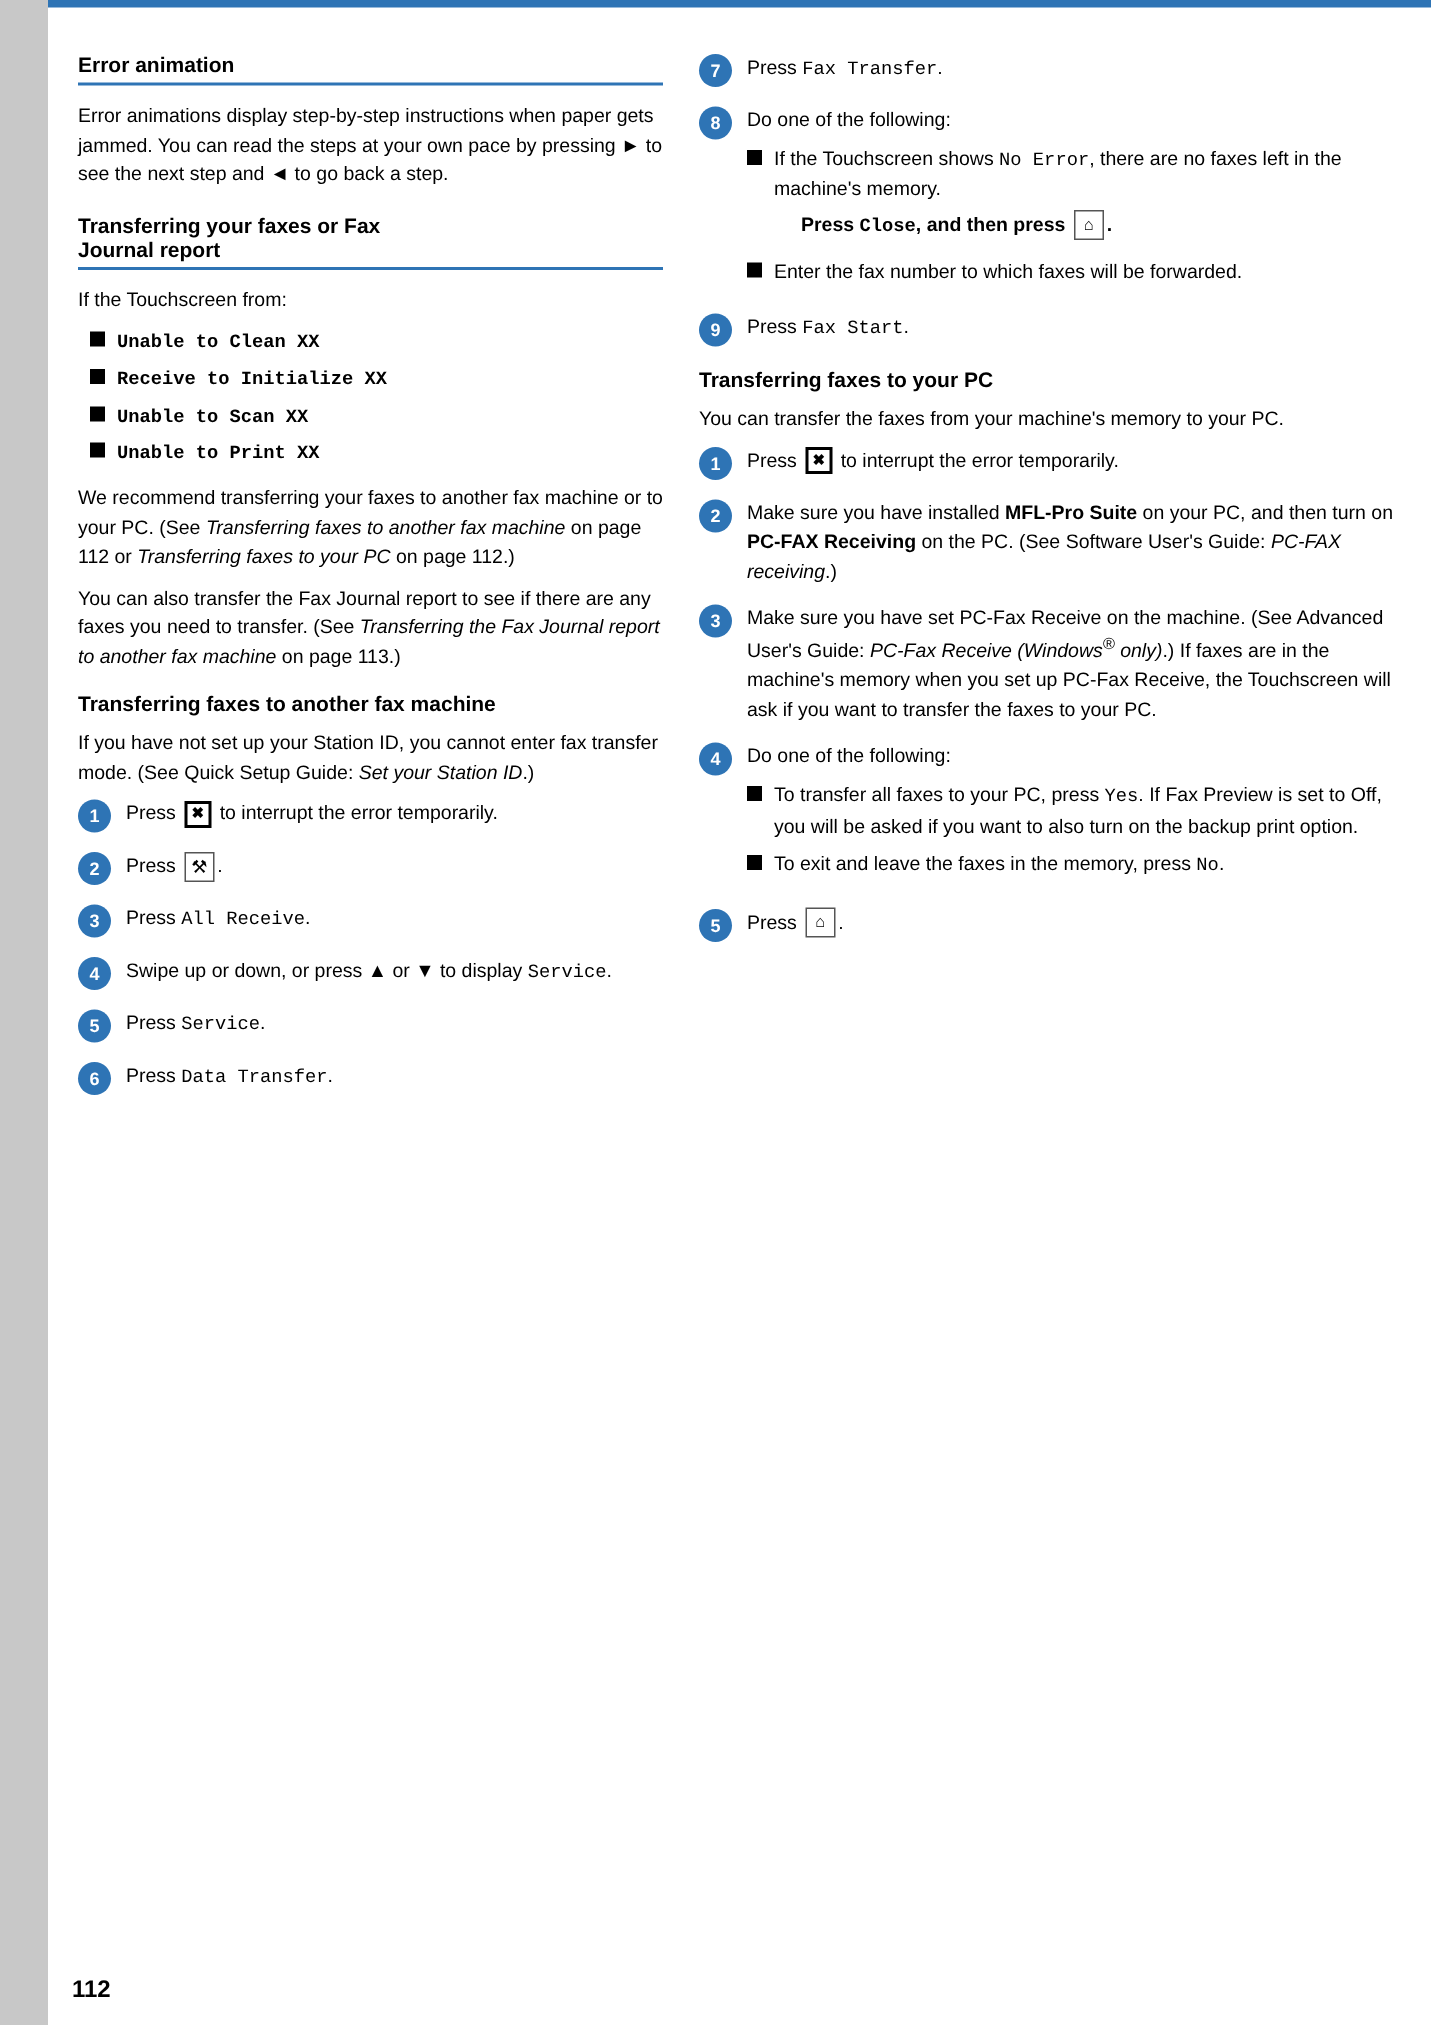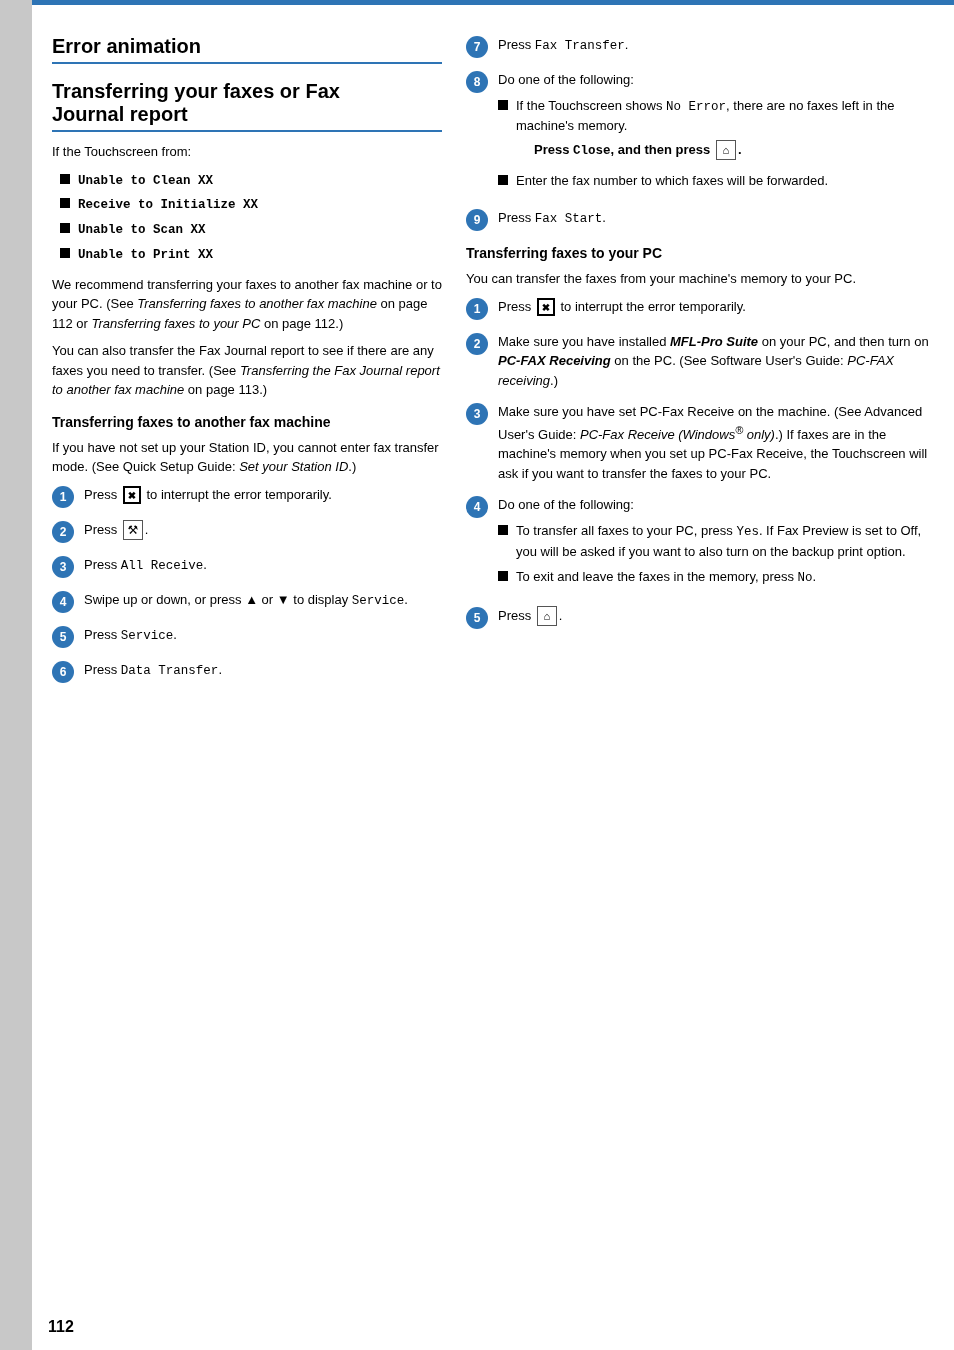--- a/index.html
+++ b/index.html
@@ -49,21 +49,21 @@
     }
     .col-left {
       width: 390px;
       flex-shrink: 0;
     }
     .col-right {
       flex: 1;
     }
     
     .section-title {
-      font-size: 20px;
+      font-size: 14px;
       font-weight: bold;
       border-bottom: 2px solid #2e74b5;
       padding-bottom: 4px;
       margin-bottom: 10px;
     }
     .section-title-sm {
       font-size: 14px;
       font-weight: bold;
       margin-bottom: 8px;
       margin-top: 14px;
@@ -173,21 +173,21 @@
       line-height: 1.5;
     }
     .page-number {
       font-size: 16px;
       font-weight: bold;
       position: absolute;
       bottom: 14px;
       left: 48px;
     }
     em { font-style: italic; }
-    strong { font-weight: bold; font-style: italic; }
+    strong { font-weight: bold; }
     .indent-block {
       padding-left: 18px;
       margin-top: 4px;
       margin-bottom: 4px;
       font-weight: bold;
     }
   </style>
 </head>
 <body>
 
@@ -195,20 +195,23 @@
   <div class="left-sidebar"></div>
   <div class="top-bar"></div>
 
   <div class="main-content">
     <div class="two-col">
 
       <div class="col-left">
 
         <div>
           <div class="section-title">Error animation</div>
+          <p>
+            Error animations display step-by-step instructions when paper gets jammed. You can read the steps at your own pace by pressing ► to see the next step and ◄ to go back a step.
+          </p>
         </div>
 
         <div style="margin-top:16px;">
           <div class="section-title">Transferring your faxes or Fax<br>Journal report</div>
           <p>If the Touchscreen from:</p>
           <ul class="bullet-list">
             <li>
                 <span class="bullet-square"></span>
                 <span><code>Unable to Clean XX</code></span>
               </li>

